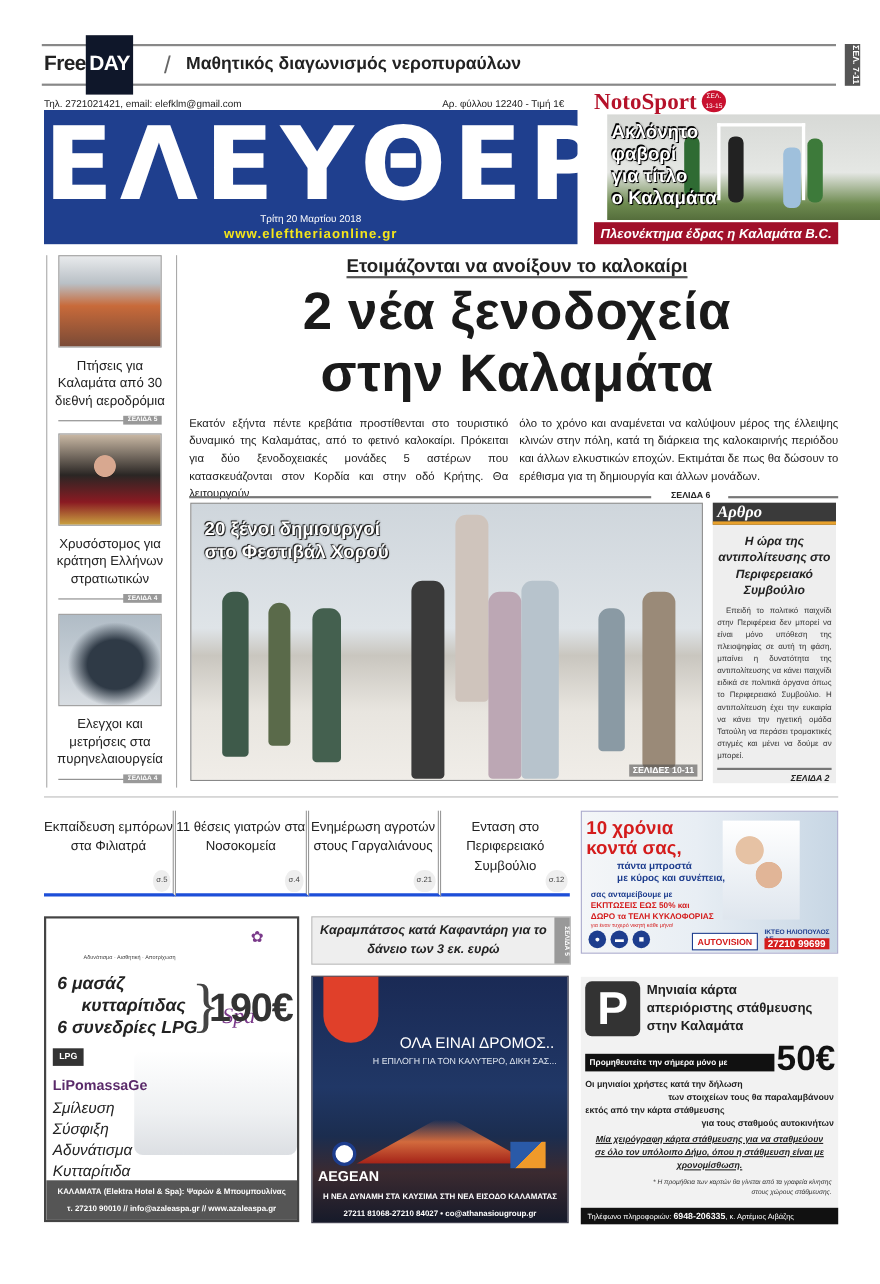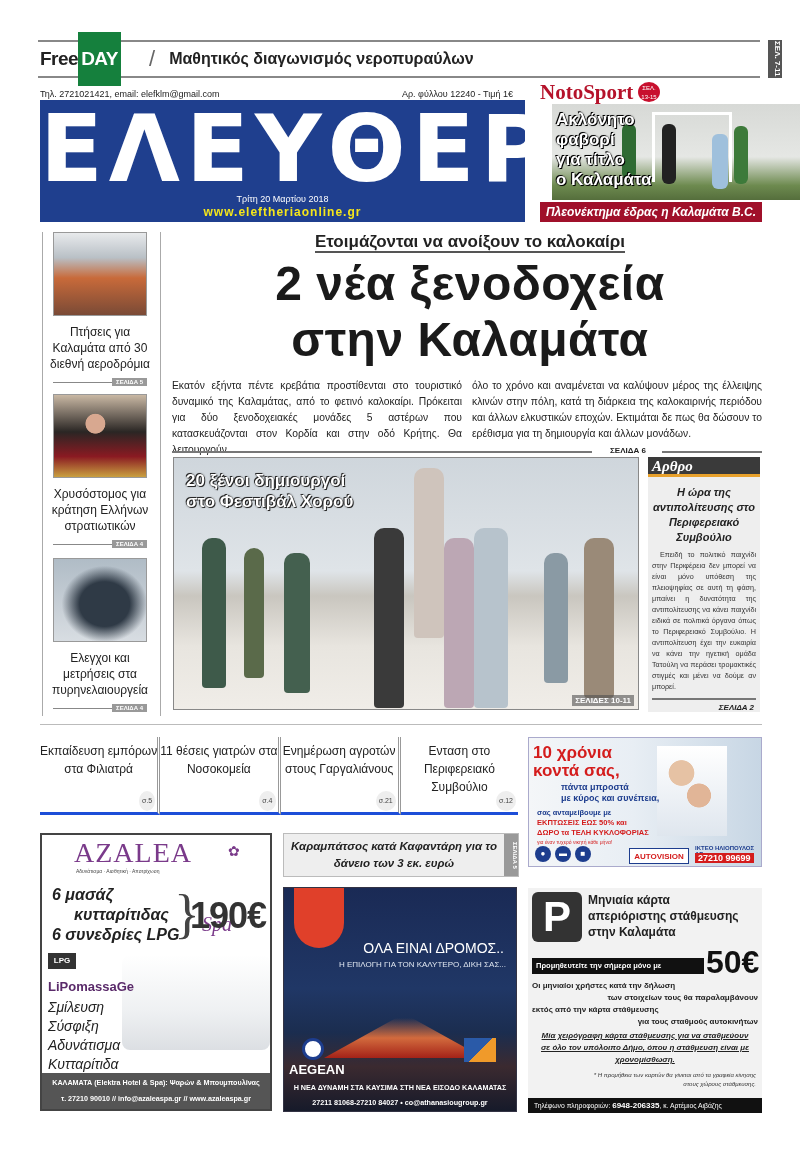--- a/index.html
+++ b/index.html
@@ -3,21 +3,21 @@
 <meta charset="utf-8">
 <style>
   * { box-sizing: border-box; margin: 0; padding: 0; }
   body { width: 800px; height: 1167px; background: #fff; font-family: "Liberation Sans", sans-serif; color: #222; position: relative; overflow: hidden; }
   .abs { position: absolute; }
 
   
   .topstrip { left: 38px; top: 40px; width: 722px; height: 38px; border-top: 2px solid #888; border-bottom: 2px solid #888; display: flex; align-items: center; }
   .freeday { display: flex; align-items: center; font-weight: bold; font-size: 19px; margin-left: 2px; margin-right: 14px; font-family: "Liberation Sans", sans-serif; letter-spacing: -0.5px; }
   .freeday .free { color: #222; }
-  .freeday .day { background: #15803d; color: #fff; padding: 16px 3px; }
+  .freeday .day { background: #0f172a; color: #fff; padding: 16px 3px; }
   .strip-text { font-weight: bold; font-size: 16px; color: #222; white-space: nowrap; }
   .strip-sep { font-size: 22px; color: #666; margin: 0 14px; }
   .strip-page { position: absolute; right: -22px; top: -2px; width: 14px; height: 38px; background: #555; color: #fff; font-size: 8px; writing-mode: vertical-rl; text-align: center; font-weight: bold; }
 
   .contact { left: 40px; top: 89px; font-size: 9px; color: #222; }
   .issue { left: 402px; top: 89px; font-size: 9px; color: #222; }
 
   
   .masthead { left: 40px; top: 100px; width: 485px; height: 122px; background: #1f3f8e; }
   .mast-title { position: absolute; left: 0; right: 0; top: 4px; text-align: center; color: #fff; font-size: 92px; font-weight: bold; letter-spacing: 6px; font-family: "DejaVu Sans", sans-serif; line-height: 92px; }
@@ -279,21 +279,20 @@
     <span>●</span>
     <span>▬</span>
     <span>■</span>
   </div>
   <div class="logo">AUTOVISION</div>
   <div class="ikteo">ΙΚΤΕΟ ΗΛΙΟΠΟΥΛΟΣ ΑΕ</div>
   <div class="phone">27210 99699</div>
 </div>
 
 <div class="abs azalea">
-  <div class="az-logo">AZALEA</div>
   <div class="az-spa">Spa</div>
   <div class="az-flower">✿</div>
   <div class="az-tag">Αδυνάτισμα · Αισθητική · Αποτρίχωση</div>
   <div class="az-machine"></div>
   <div class="az-offer">
     <div>6 μασάζ</div>
     <div class="l2">κυτταρίτιδας</div>
     <div>6 συνεδρίες LPG</div>
   </div>
   <div class="az-brace">}</div>

